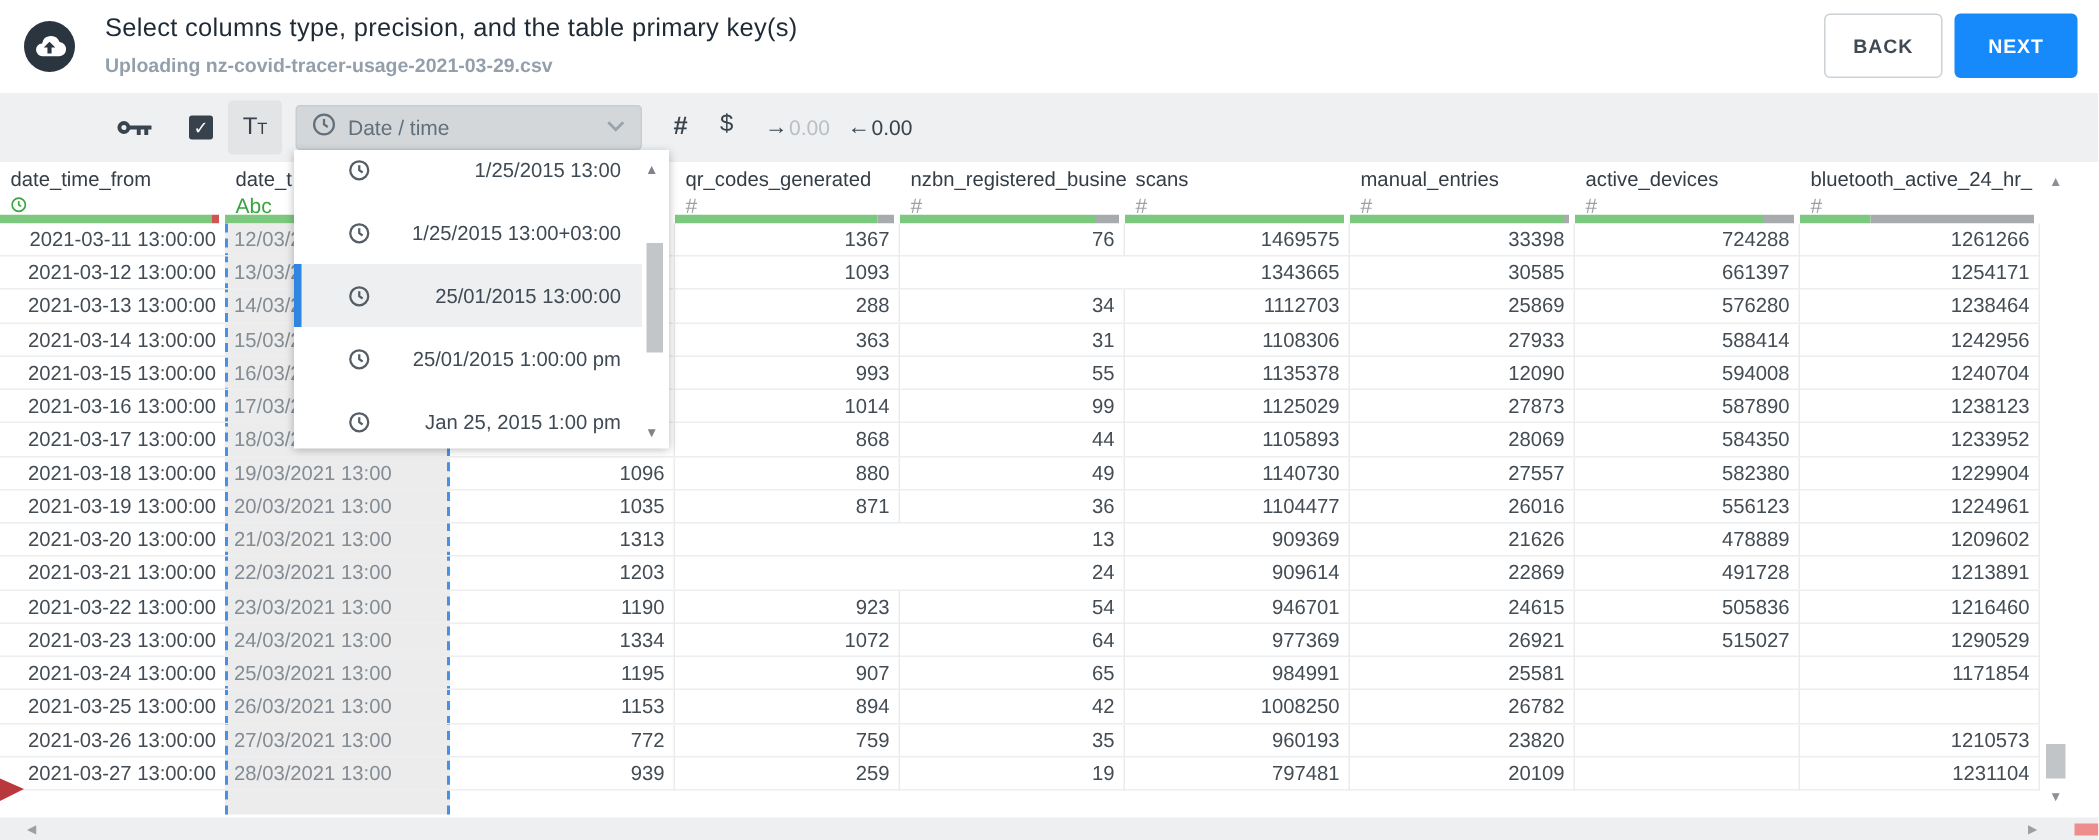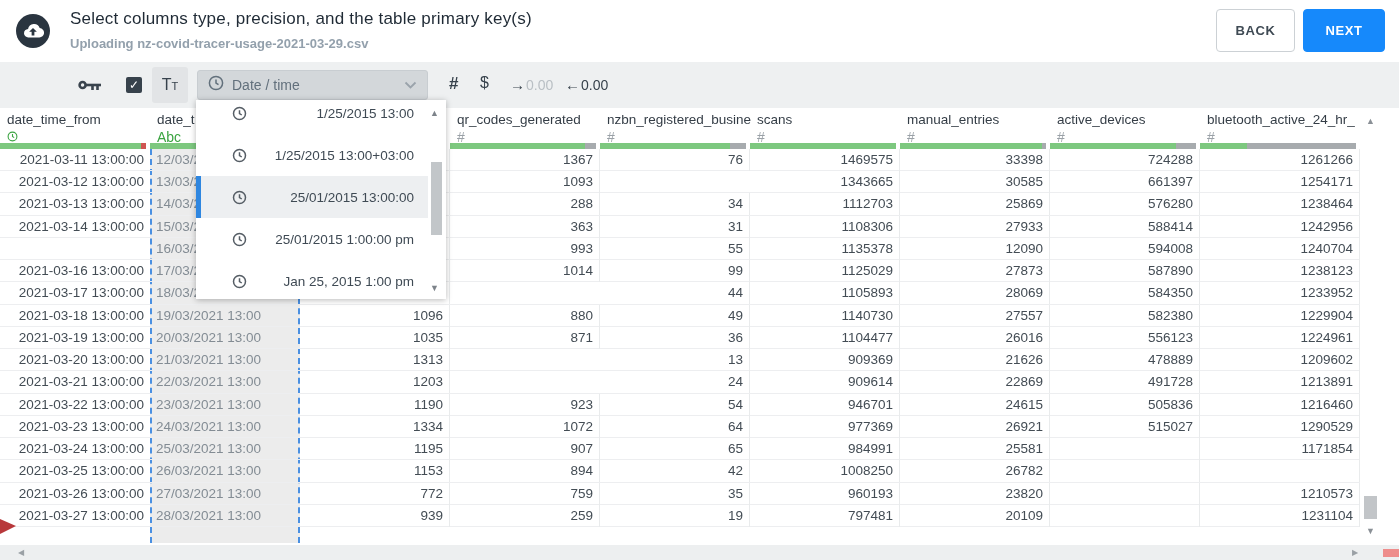--- a/index.html
+++ b/index.html
@@ -260,20 +260,21 @@
           <div class="tcell l selected" style="left: 150px; width: 150px;">15/03/2021 13:00</div>
           <div class="tcell r" style="left: 300px; width: 150px;"></div>
           <div class="tcell r" style="left: 450px; width: 150px;">363</div>
           <div class="tcell r" style="left: 600px; width: 150px;">31</div>
           <div class="tcell r" style="left: 750px; width: 150px;">1108306</div>
           <div class="tcell r" style="left: 900px; width: 150px;">27933</div>
           <div class="tcell r" style="left: 1050px; width: 150px;">588414</div>
           <div class="tcell r" style="left: 1200px; width: 160px;">1242956</div>
         </div>
         <div class="trow">
+          <div class="tcell r nob" style="left: 0px; width: 150px;">2021-03-15 13:00:00</div>
           <div class="tcell l selected" style="left: 150px; width: 150px;">16/03/2021 13:00</div>
           <div class="tcell r" style="left: 300px; width: 150px;"></div>
           <div class="tcell r" style="left: 450px; width: 150px;">993</div>
           <div class="tcell r" style="left: 600px; width: 150px;">55</div>
           <div class="tcell r" style="left: 750px; width: 150px;">1135378</div>
           <div class="tcell r" style="left: 900px; width: 150px;">12090</div>
           <div class="tcell r" style="left: 1050px; width: 150px;">594008</div>
           <div class="tcell r" style="left: 1200px; width: 160px;">1240704</div>
         </div>
         <div class="trow">
@@ -284,20 +285,21 @@
           <div class="tcell r" style="left: 600px; width: 150px;">99</div>
           <div class="tcell r" style="left: 750px; width: 150px;">1125029</div>
           <div class="tcell r" style="left: 900px; width: 150px;">27873</div>
           <div class="tcell r" style="left: 1050px; width: 150px;">587890</div>
           <div class="tcell r" style="left: 1200px; width: 160px;">1238123</div>
         </div>
         <div class="trow">
           <div class="tcell r nob" style="left: 0px; width: 150px;">2021-03-17 13:00:00</div>
           <div class="tcell l selected" style="left: 150px; width: 150px;">18/03/2021 13:00</div>
           <div class="tcell r" style="left: 300px; width: 150px;"></div>
+          <div class="tcell r" style="left: 450px; width: 150px;">868</div>
           <div class="tcell r" style="left: 600px; width: 150px;">44</div>
           <div class="tcell r" style="left: 750px; width: 150px;">1105893</div>
           <div class="tcell r" style="left: 900px; width: 150px;">28069</div>
           <div class="tcell r" style="left: 1050px; width: 150px;">584350</div>
           <div class="tcell r" style="left: 1200px; width: 160px;">1233952</div>
         </div>
         <div class="trow">
           <div class="tcell r nob" style="left: 0px; width: 150px;">2021-03-18 13:00:00</div>
           <div class="tcell l selected" style="left: 150px; width: 150px;">19/03/2021 13:00</div>
           <div class="tcell r" style="left: 300px; width: 150px;">1096</div>

